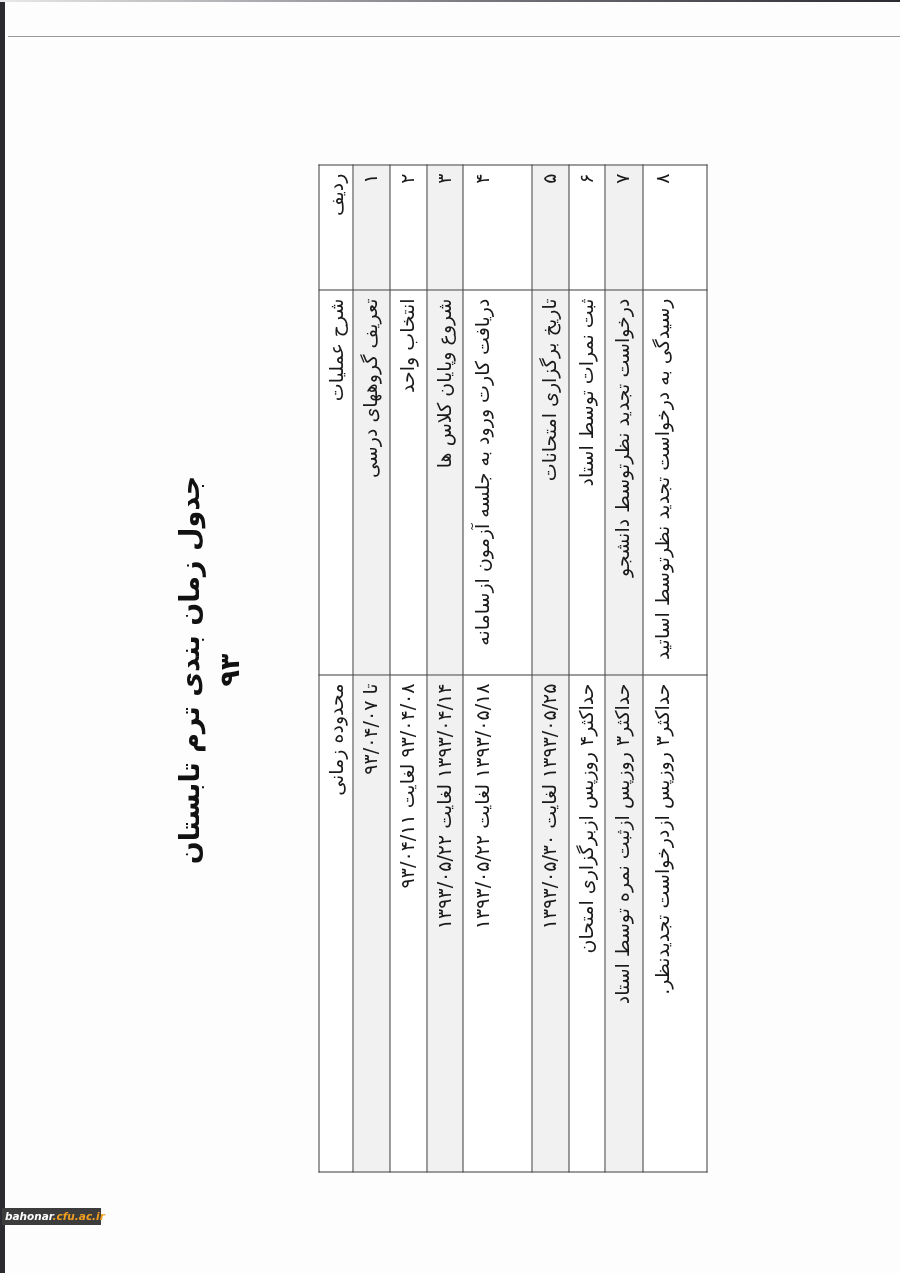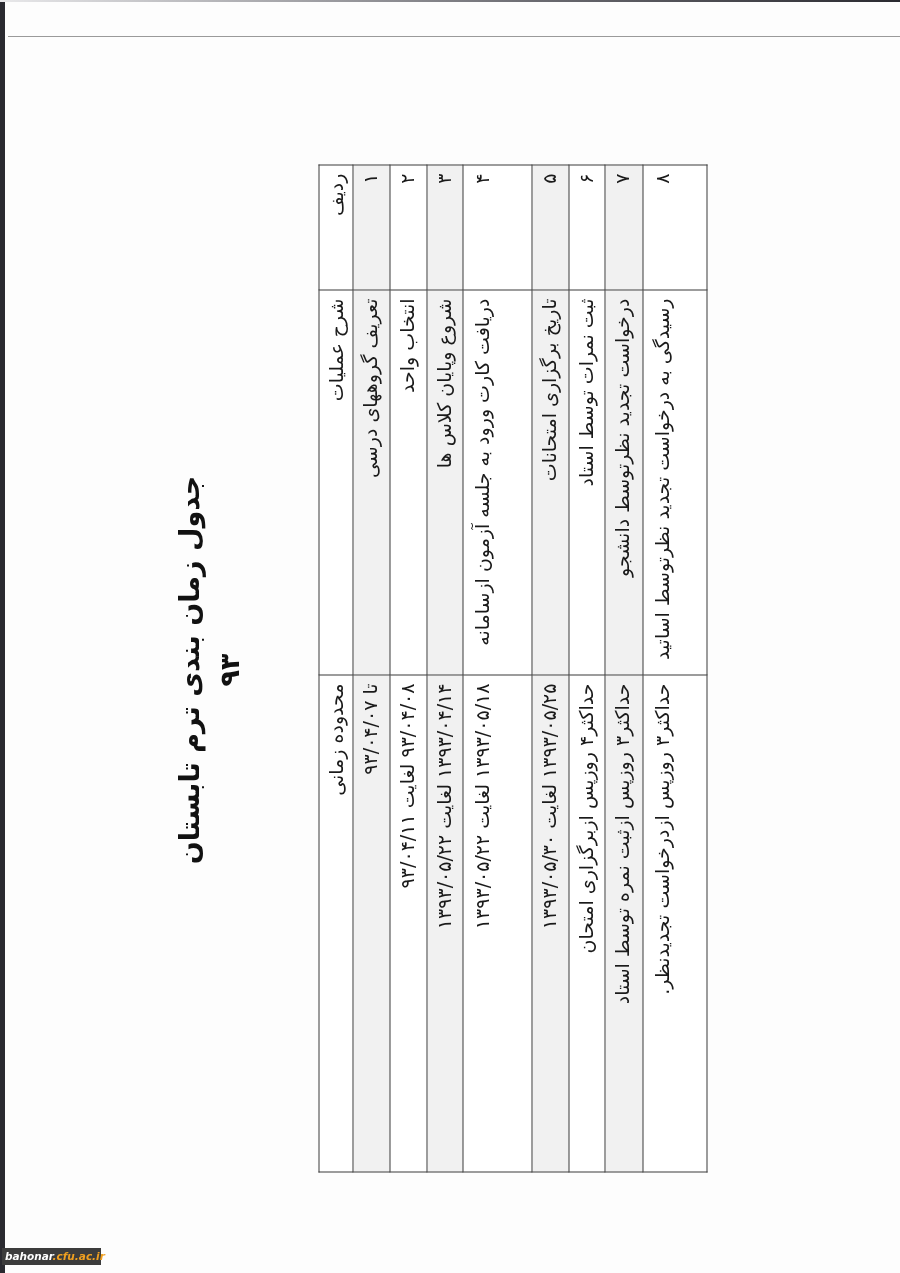--- a/index.html
+++ b/index.html
@@ -48,21 +48,21 @@
     padding: 0 8px;
     text-align: right;
     vertical-align: top;
     font-weight: normal;
     line-height: 32px;
     overflow: hidden;
   }
   table.sched tr.shade td { background: #f1f1f1; }
   table.sched tr.multiline td { line-height: 30px; padding-top: 3px; }
   .watermark {
-    position: absolute; left: 2px; top: 1248px; width: 99px; height: 17px;
+    position: absolute; left: 2px; top: 1208px; width: 99px; height: 17px;
     background: #3c3c3c;
     font-family: "DejaVu Sans", sans-serif; font-style: italic; font-weight: bold;
     font-size: 10.5px; line-height: 17px; padding-left: 3px; box-sizing: border-box;
     white-space: nowrap;
     text-align: center;
   }
   .wm-a { color: #ffffff; }
   .wm-b { color: #f0a020; }
 </style>
 </head>

